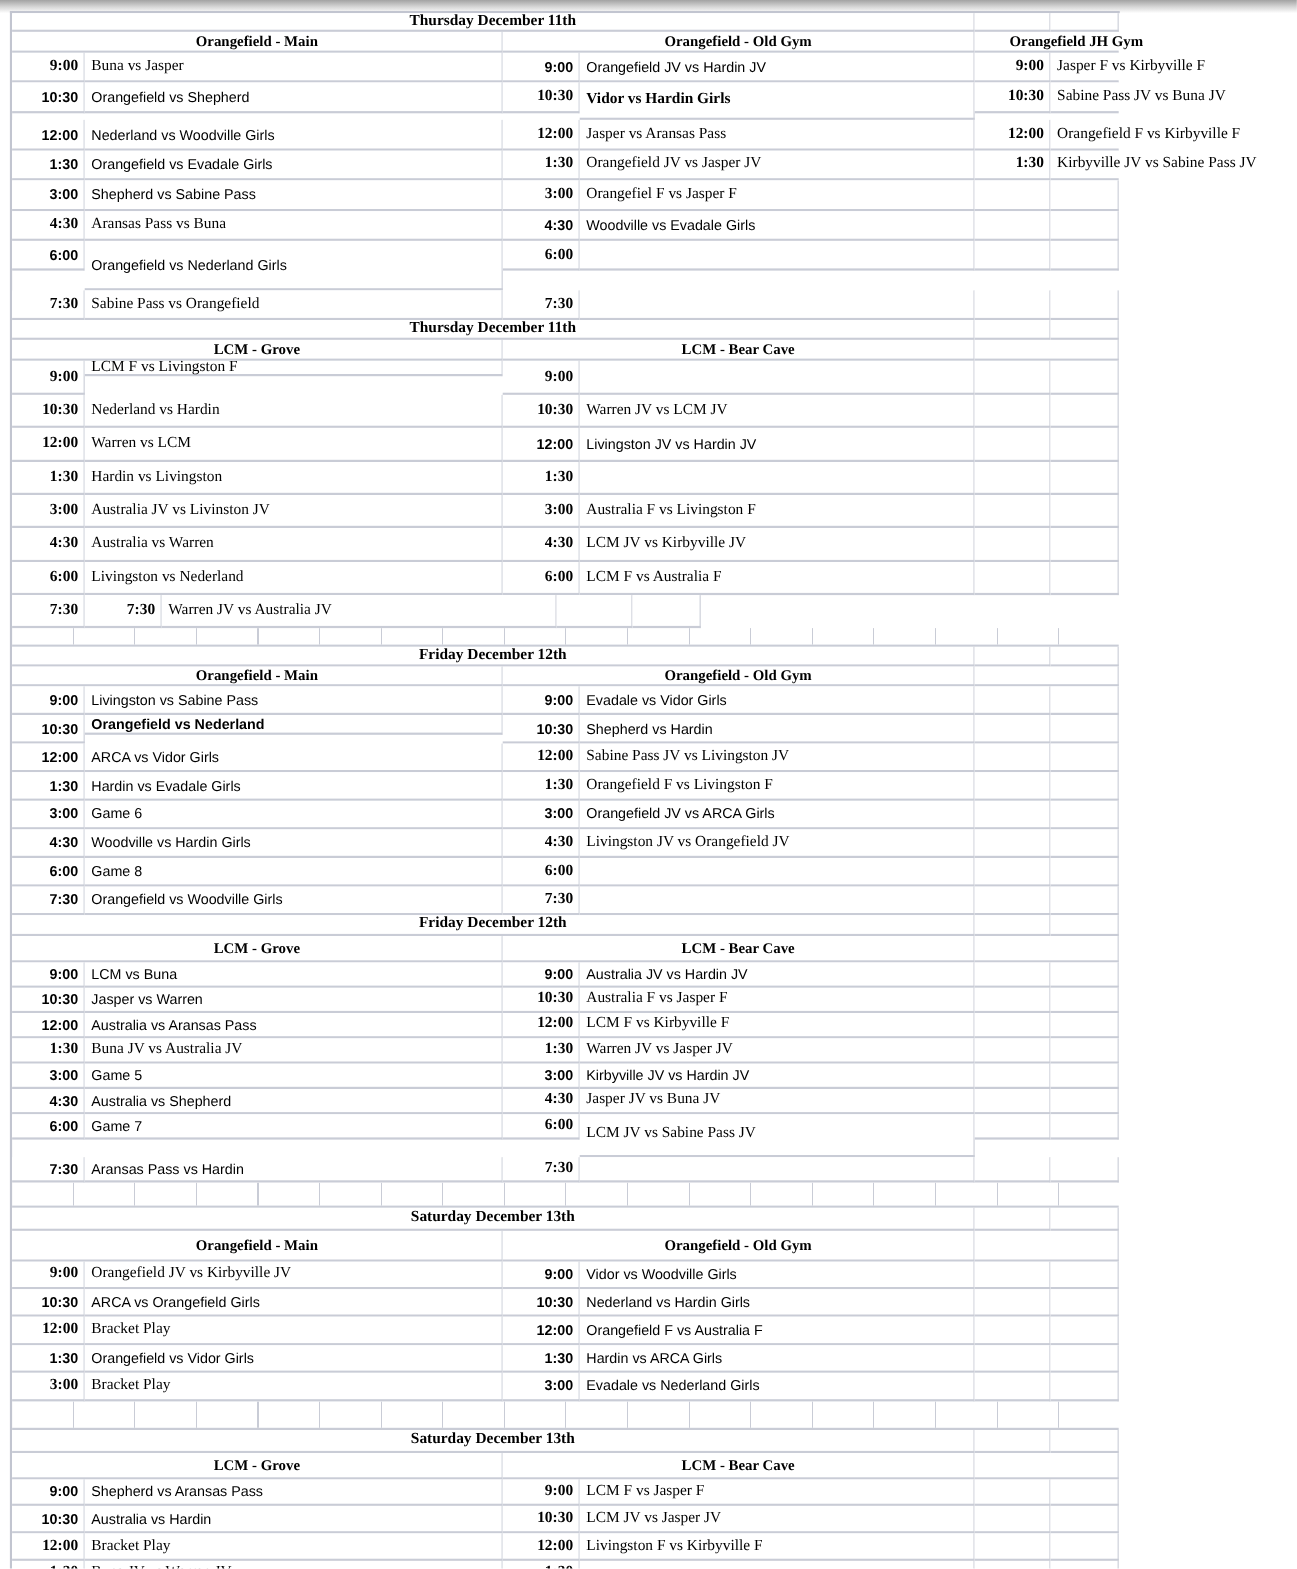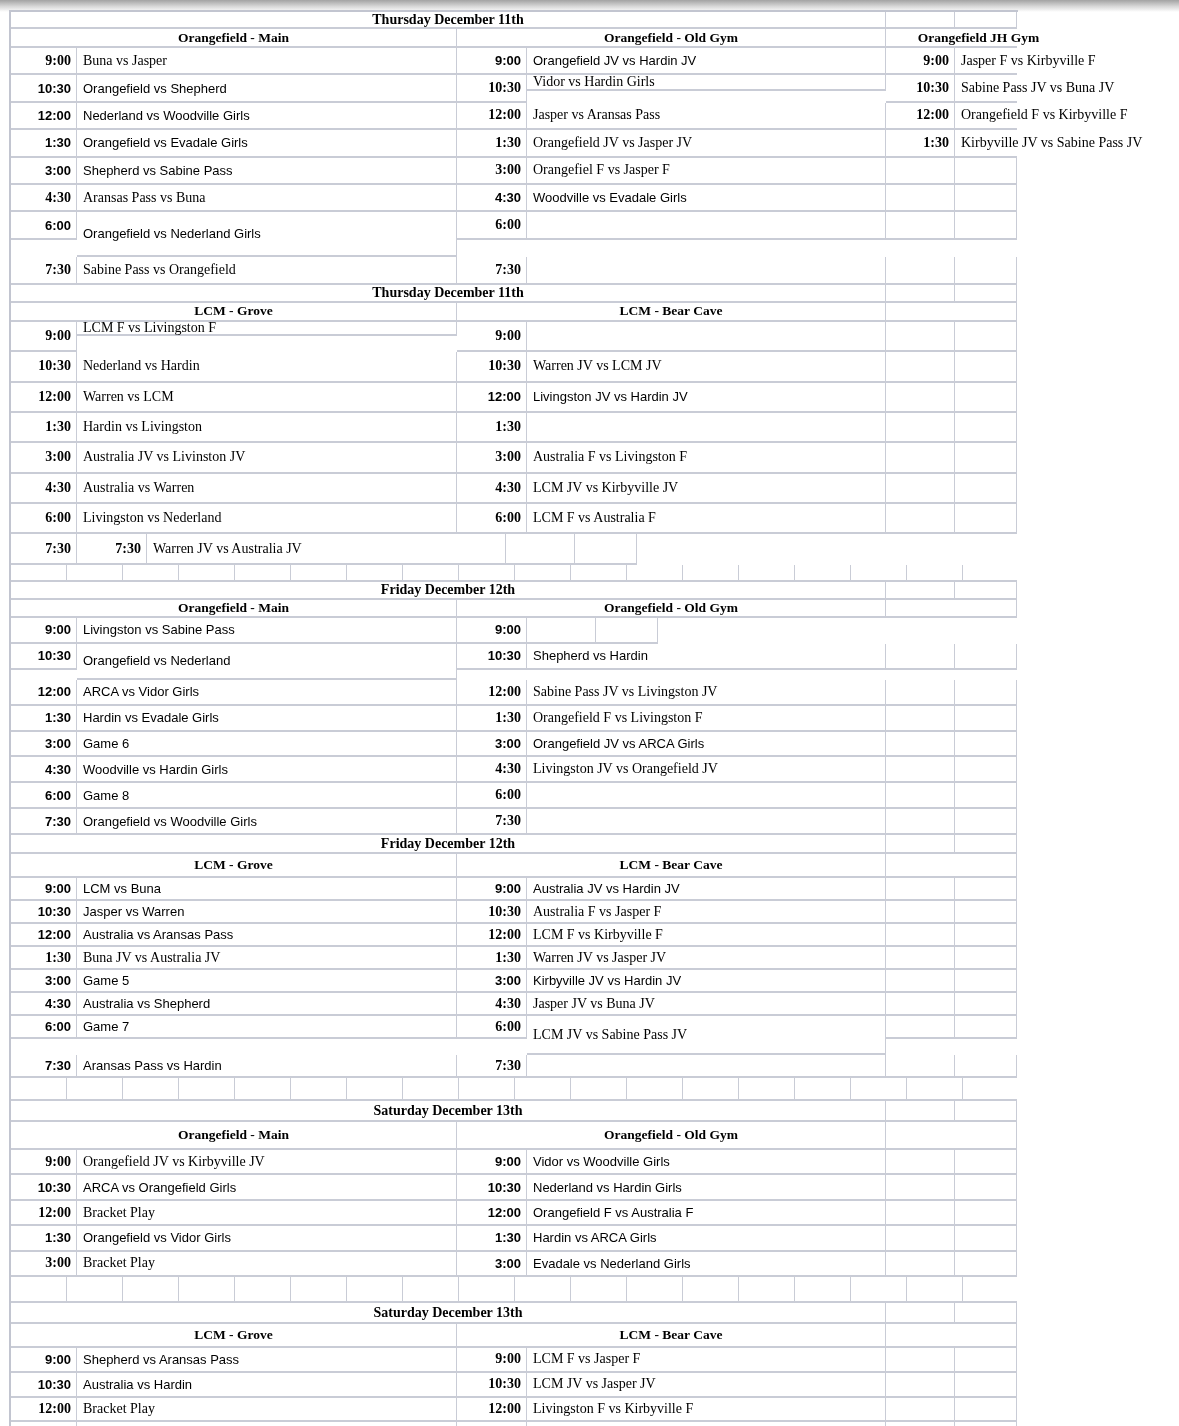--- a/index.html
+++ b/index.html
@@ -90,21 +90,21 @@
       <div class="row">
         <div class="cell time-cell f-sans" style="width: 66px; height: 27.4px;">
           <div class="txt">10:30</div>
         </div>
         <div class="cell match-cell f-sans" style="width: 380px; height: 27.4px;">
           <div class="txt">Orangefield vs Shepherd</div>
         </div>
         <div class="cell time-cell f-serif" style="width: 70px; height: 27.4px;">
           <div class="txt">10:30</div>
         </div>
-        <div class="cell match-cell f-serif" style="width: 359px; height: 16px;">
+        <div class="cell match-cell f-serif" style="width: 359px; height: 34px; font-weight: bold;">
           <div class="txt">Vidor vs Hardin Girls</div>
         </div>
         <div class="cell time-cell f-serif" style="width: 69px; height: 27.4px;">
           <div class="txt">10:30</div>
         </div>
         <div class="cell match-cell no-r f-serif" style="width: 62px; height: 27.4px;">
           <div class="txt">Sabine Pass JV vs Buna JV</div>
         </div>
       </div>
       <div class="row">
@@ -368,28 +368,31 @@
       <div class="row">
         <div class="cell time-cell f-sans" style="width: 66px; height: 25.9px;">
           <div class="txt">9:00</div>
         </div>
         <div class="cell match-cell f-sans" style="width: 380px; height: 25.9px;">
           <div class="txt">Livingston vs Sabine Pass</div>
         </div>
         <div class="cell time-cell f-sans" style="width: 70px; height: 25.9px;">
           <div class="txt">9:00</div>
         </div>
+        <div class="cell match-cell f-sans" style="width: 359px; height: 25.9px;">
+          <div class="txt">Evadale vs Vidor Girls</div>
+        </div>
         <div class="cell " style="width: 69px; height: 25.9px;"></div>
         <div class="cell " style="width: 62px; height: 25.9px;"></div>
       </div>
       <div class="row">
         <div class="cell time-cell f-sans" style="width: 66px; height: 25.9px;">
           <div class="txt">10:30</div>
         </div>
-        <div class="cell match-cell f-sans" style="width: 380px; height: 36px;">
+        <div class="cell match-cell f-sans" style="width: 380px; height: 18px; font-weight: bold;">
           <div class="txt">Orangefield vs Nederland</div>
         </div>
         <div class="cell time-cell f-sans" style="width: 70px; height: 25.9px;">
           <div class="txt">10:30</div>
         </div>
         <div class="cell match-cell f-sans" style="width: 359px; height: 25.9px;">
           <div class="txt">Shepherd vs Hardin</div>
         </div>
         <div class="cell " style="width: 69px; height: 25.9px;"></div>
         <div class="cell " style="width: 62px; height: 25.9px;"></div>

